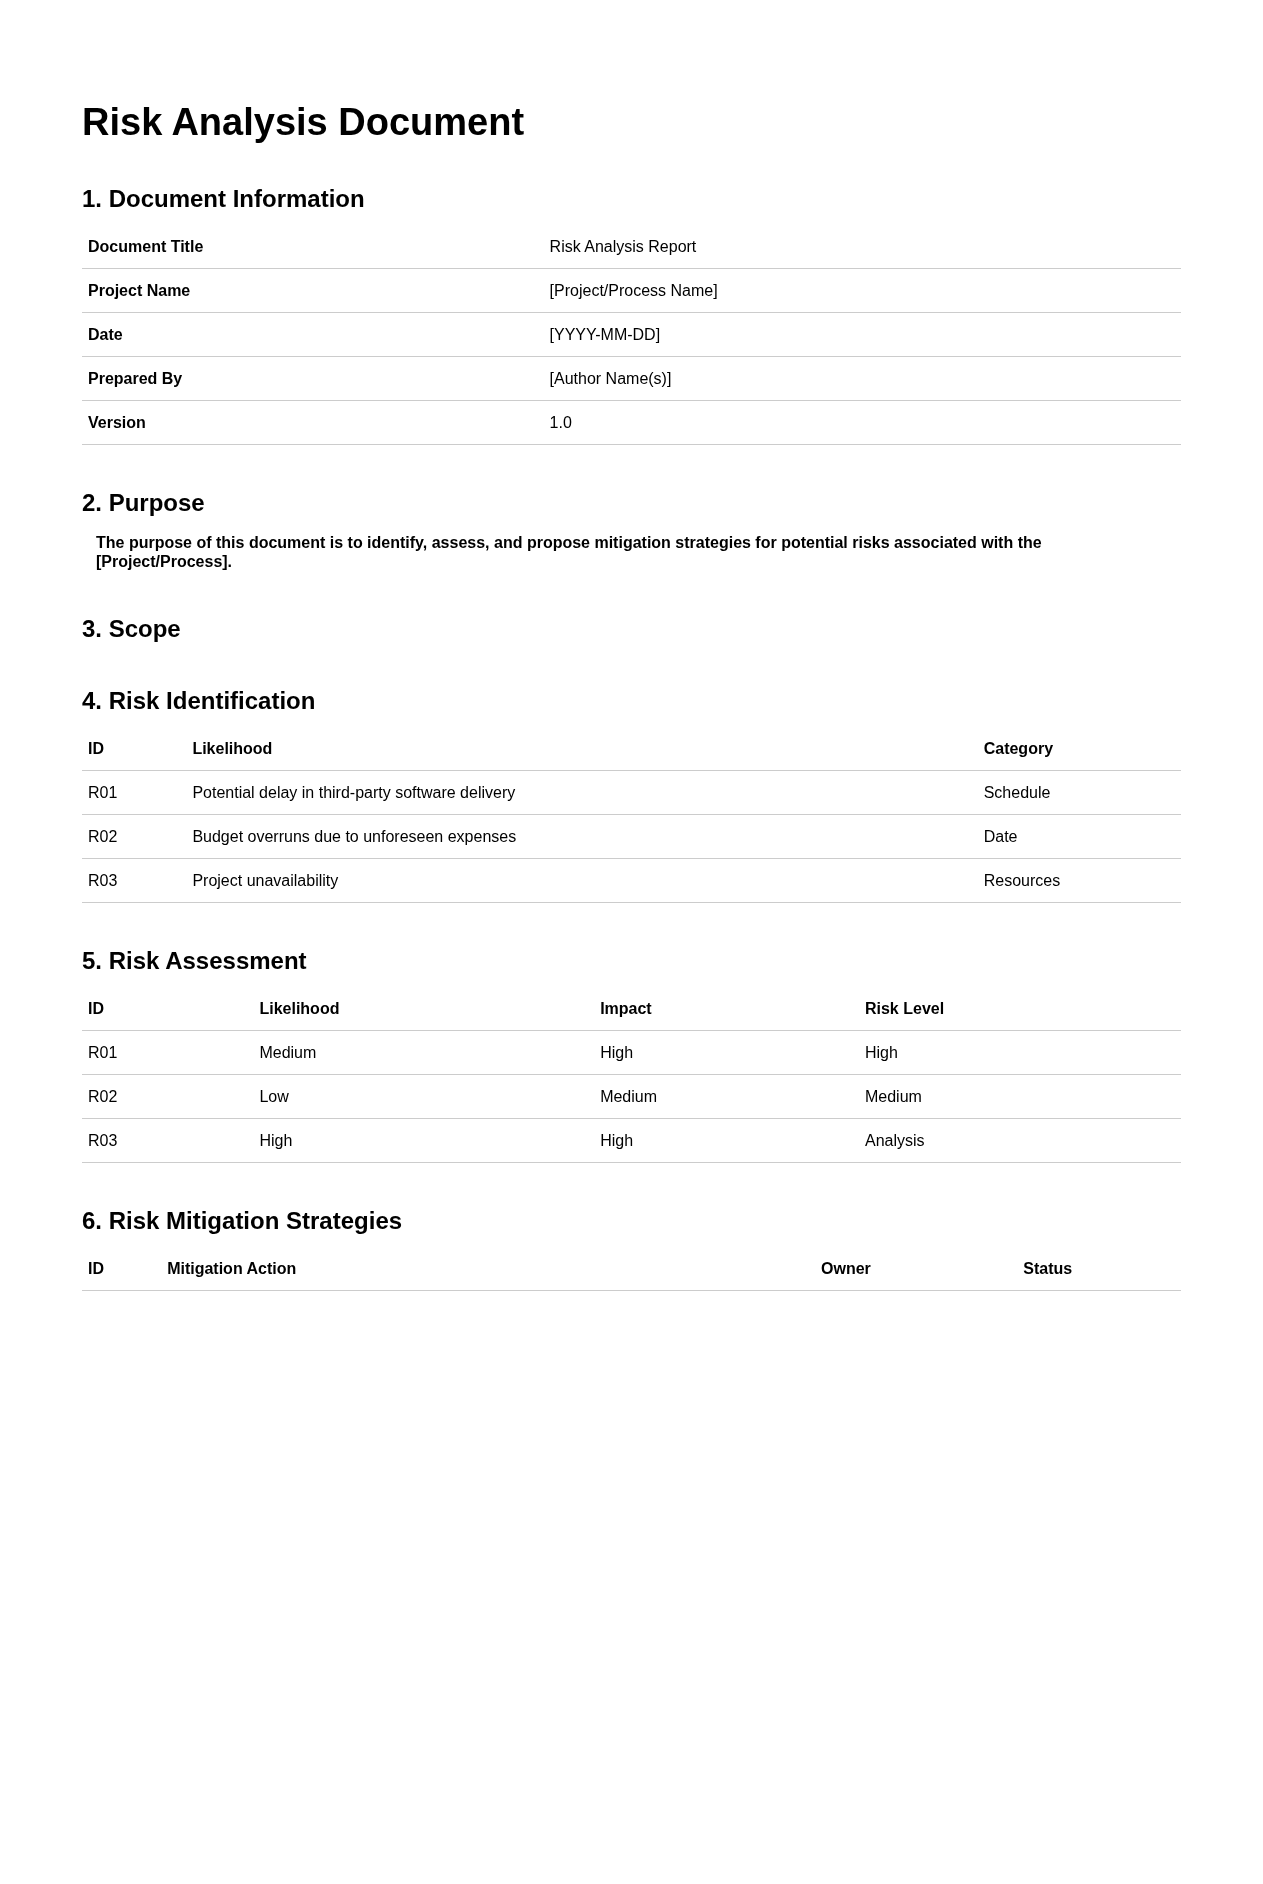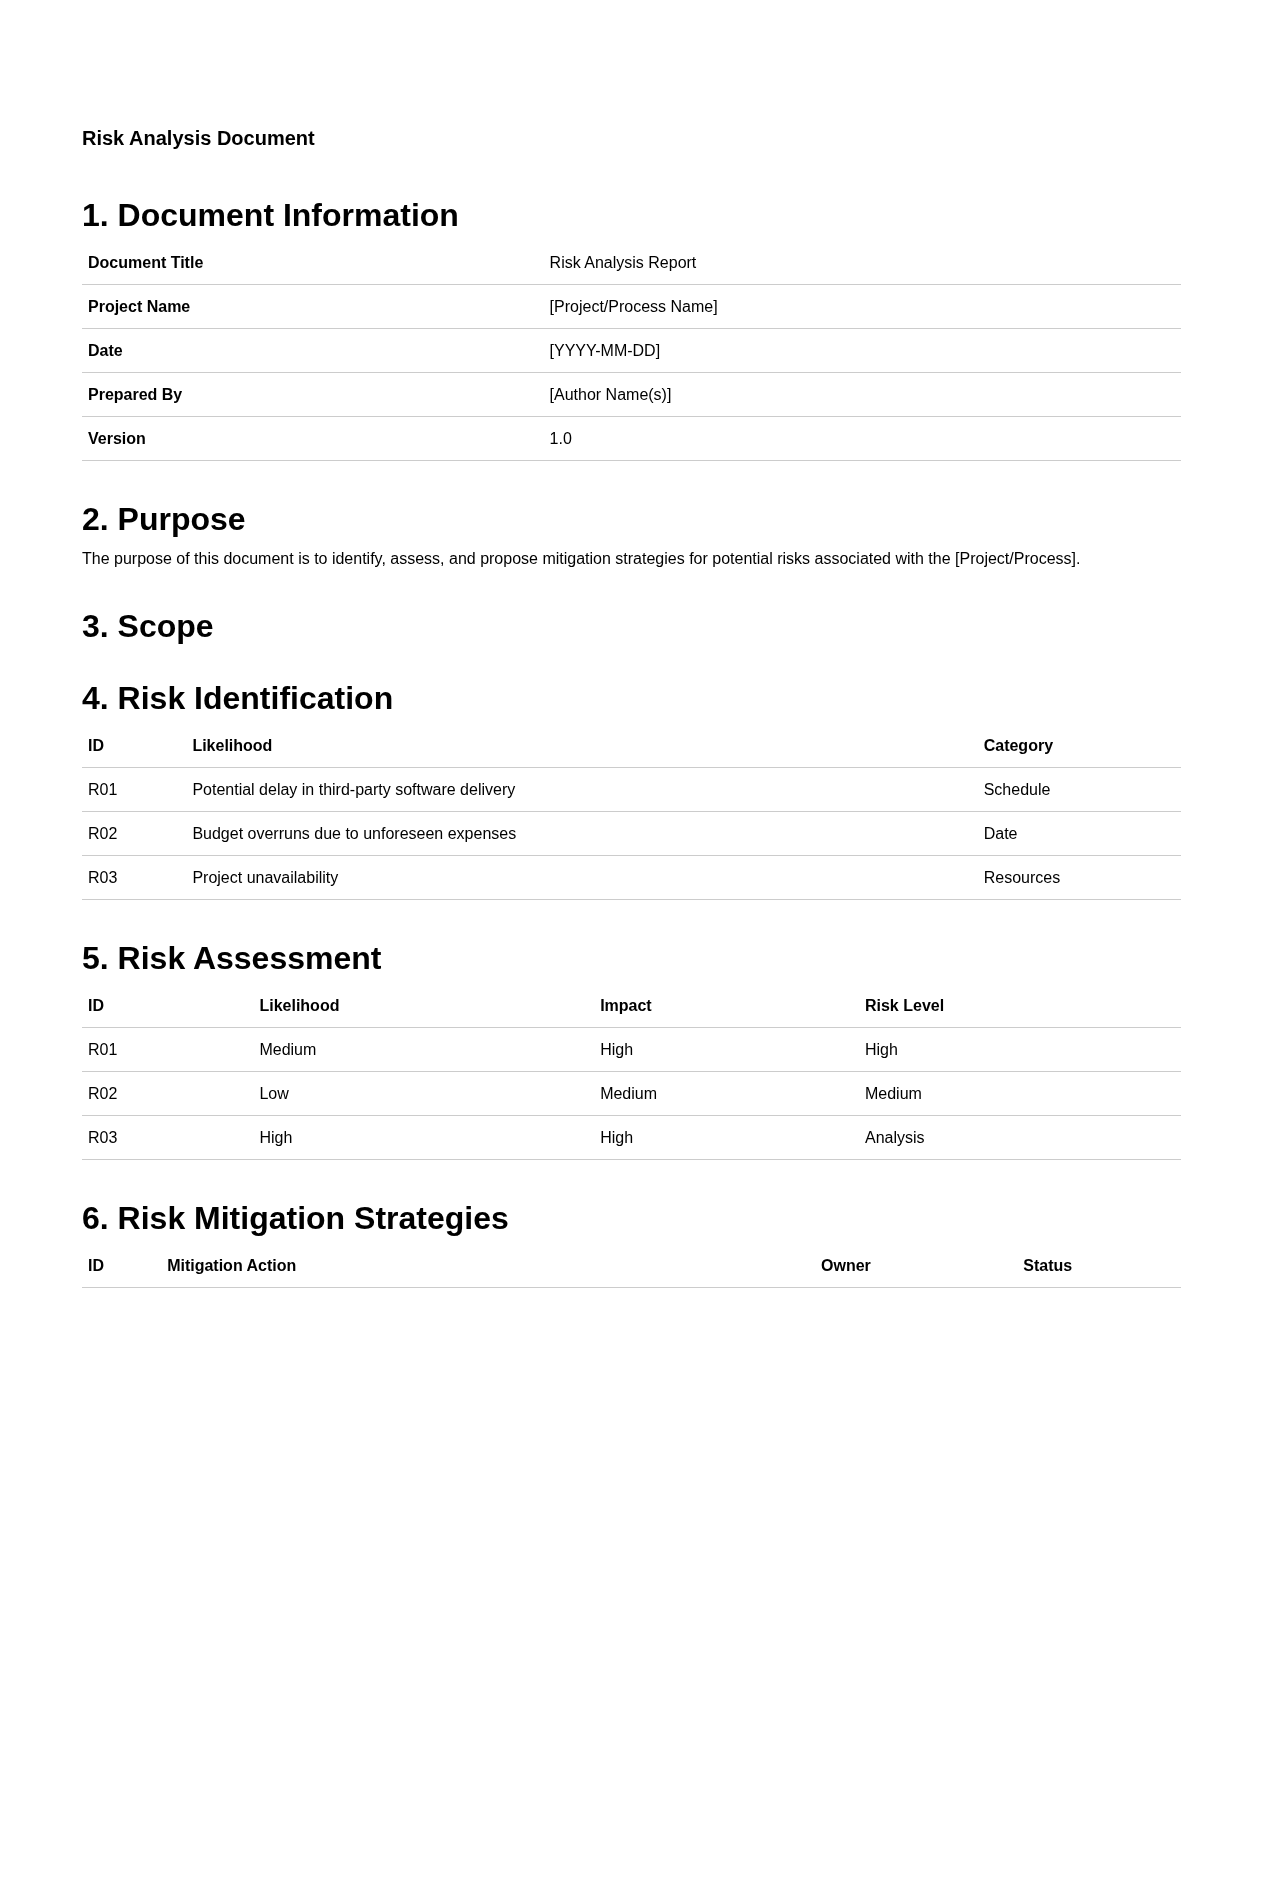--- a/index.html
+++ b/index.html
@@ -7,34 +7,35 @@
     width: 1263px;
     min-height: 1884px;
     box-sizing: border-box;
     padding: 104px 82px 0 82px;
     font-family: "Liberation Sans", "DejaVu Sans", sans-serif;
     font-size: 16px;
     color: #000000;
     -webkit-font-smoothing: antialiased;
   }
   h1 {
-    font-size: 20px;
+    font-size: 38px;
     line-height: 37px;
     font-weight: bold;
-    margin: 16px 0 20px 0;
+    margin: 0 0 20px 0;
   }
   h2 {
-    font-size: 32px;
+    font-size: 24px;
     line-height: 28px;
     font-weight: bold;
     margin: 44px 0 12px 0;
   }
   p {
-    margin: 16px 0;
+    margin: 16px 14px;
     line-height: 19px;
+    font-weight: bold;
   }
   table {
     border-collapse: collapse;
     width: 100%;
     margin: 0;
     table-layout: fixed;
   }
   th, td {
     text-align: left;
     vertical-align: top;

